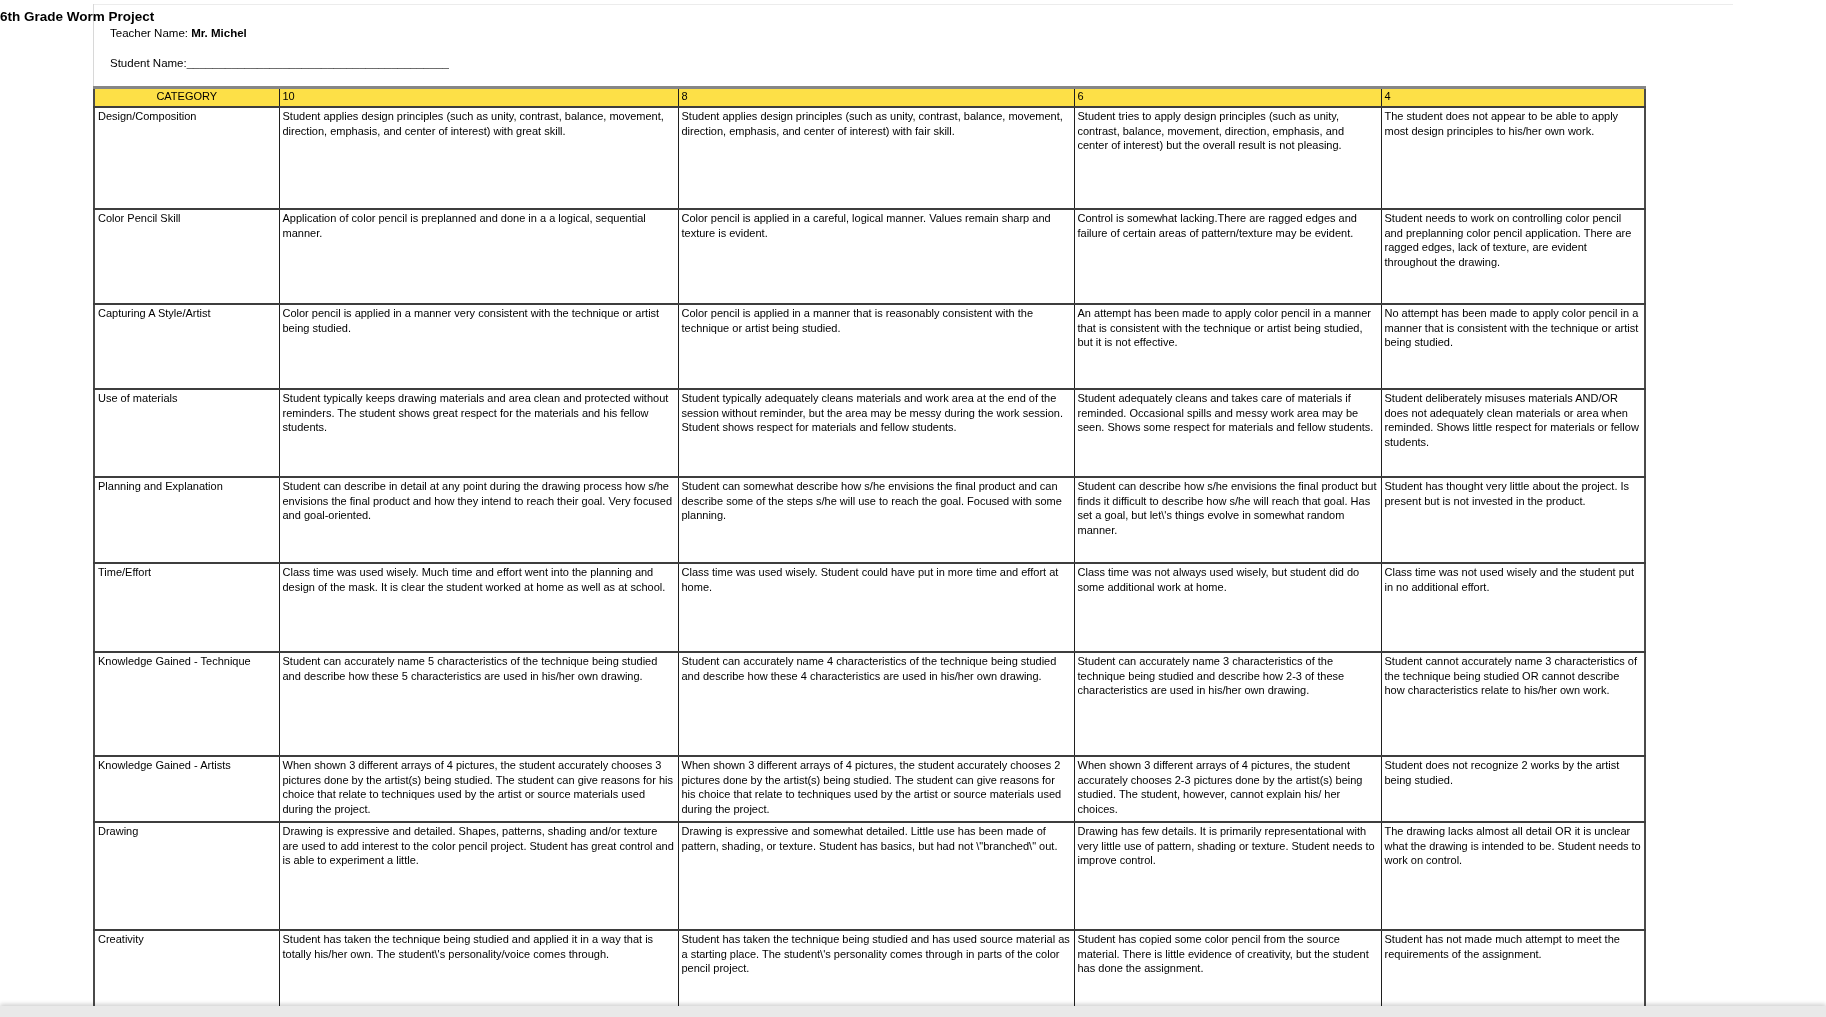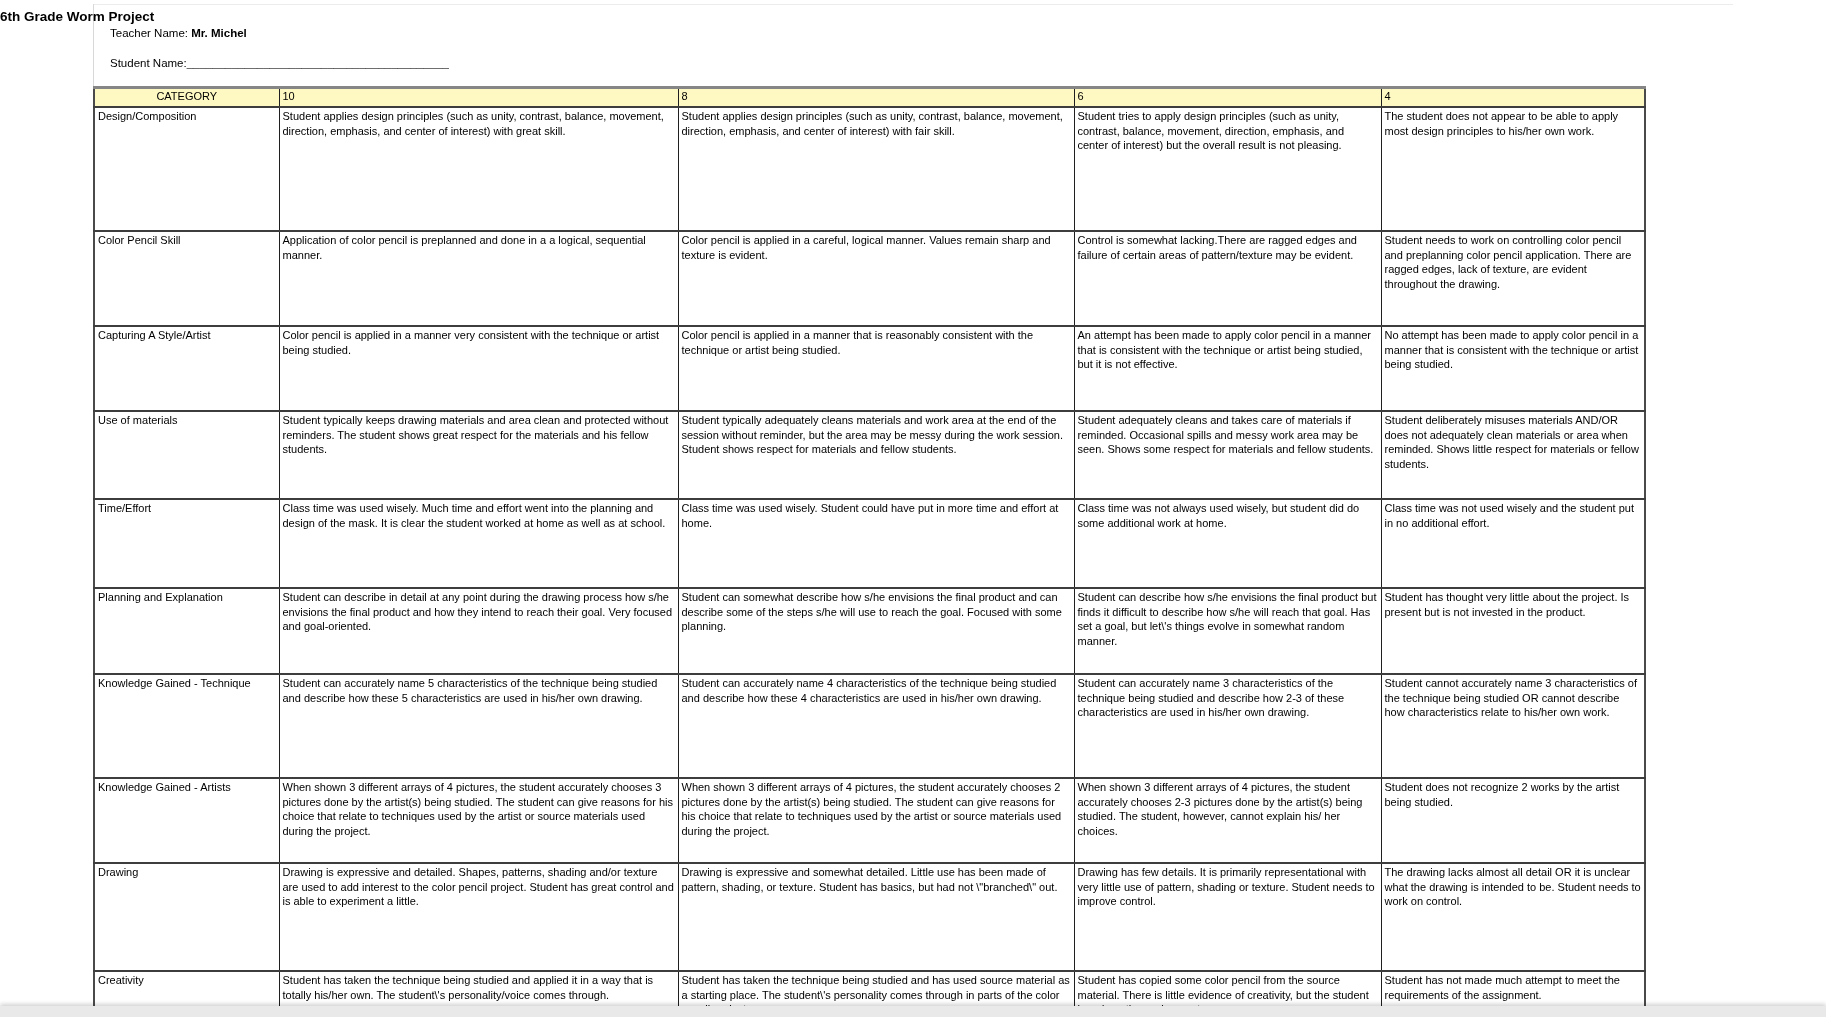--- a/index.html
+++ b/index.html
@@ -41,21 +41,21 @@
     border-left:1px solid #1f1f1f;
     border-right:1px solid #1f1f1f;
     border-top:2px solid #3d3d3d;
     border-bottom:2px solid #3d3d3d;
     vertical-align:top;
     padding:1px 3px 2px 3px;
     overflow:hidden;
     font-weight:normal;
     text-align:left;
   }
-  table.rubric thead th { background:#fef9c3; height:15px; padding-top:0; }
+  table.rubric thead th { background:#fde047; height:15px; padding-top:0; }
   table.rubric thead th.cat-h { text-align:center; }
   col.c0 { width:185px; }
   col.c1 { width:399px; }
   col.c2 { width:396px; }
   col.c3 { width:307px; }
   col.c4 { width:264px; }
 </style>
 </head>
 <body>
 
@@ -79,21 +79,21 @@
   <thead>
     <tr>
         <th class="cat-h">CATEGORY</th>
         <th class="">10</th>
         <th class="">8</th>
         <th class="">6</th>
         <th class="">4</th>
       </tr>
   </thead>
   <tbody>
-      <tr style="height: 124px; border-radius: 19px;">
+      <tr style="height: 102px; border-radius: 19px;">
         <td>Design/Composition</td>
         <td>Student applies design principles (such as unity, contrast, balance, movement, direction, emphasis, and center of interest) with great skill.</td>
         <td>Student applies design principles (such as unity, contrast, balance, movement, direction, emphasis, and center of interest) with fair skill.</td>
         <td>Student tries to apply design principles (such as unity, contrast, balance, movement, direction, emphasis, and center of interest) but the overall result is not pleasing.</td>
         <td>The student does not appear to be able to apply most design principles to his/her own work.</td>
       </tr>
       <tr style="height: 95px; margin-left: 36px;">
         <td>Color Pencil Skill</td>
         <td>Application of color pencil is preplanned and done in a a logical, sequential manner.</td>
         <td>Color pencil is applied in a careful, logical manner. Values remain sharp and texture is evident.</td>
@@ -107,42 +107,42 @@
         <td>An attempt has been made to apply color pencil in a manner that is consistent with the technique or artist being studied, but it is not effective.</td>
         <td>No attempt has been made to apply color pencil in a manner that is consistent with the technique or artist being studied.</td>
       </tr>
       <tr style="height: 88px;">
         <td>Use of materials</td>
         <td>Student typically keeps drawing materials and area clean and protected without reminders. The student shows great respect for the materials and his fellow students.</td>
         <td>Student typically adequately cleans materials and work area at the end of the session without reminder, but the area may be messy during the work session. Student shows respect for materials and fellow students.</td>
         <td>Student adequately cleans and takes care of materials if reminded. Occasional spills and messy work area may be seen. Shows some respect for materials and fellow students.</td>
         <td>Student deliberately misuses materials AND/OR does not adequately clean materials or area when reminded. Shows little respect for materials or fellow students.</td>
       </tr>
+      <tr style="height: 86px;">
+        <td>Planning and Explanation</td>
+        <td>Student can describe in detail at any point during the drawing process how s/he envisions the final product and how they intend to reach their goal. Very focused and goal-oriented.</td>
+        <td>Student can somewhat describe how s/he envisions the final product and can describe some of the steps s/he will use to reach the goal. Focused with some planning.</td>
+        <td>Student can describe how s/he envisions the final product but finds it difficult to describe how s/he will reach that goal. Has set a goal, but let\'s things evolve in somewhat random manner.</td>
+        <td>Student has thought very little about the project. Is present but is not invested in the product.</td>
+      </tr>
       <tr style="height: 89px;">
         <td>Time/Effort</td>
         <td>Class time was used wisely. Much time and effort went into the planning and design of the mask. It is clear the student worked at home as well as at school.</td>
         <td>Class time was used wisely. Student could have put in more time and effort at home.</td>
         <td>Class time was not always used wisely, but student did do some additional work at home.</td>
         <td>Class time was not used wisely and the student put in no additional effort.</td>
-      </tr>
-      <tr style="height: 86px;">
-        <td>Planning and Explanation</td>
-        <td>Student can describe in detail at any point during the drawing process how s/he envisions the final product and how they intend to reach their goal. Very focused and goal-oriented.</td>
-        <td>Student can somewhat describe how s/he envisions the final product and can describe some of the steps s/he will use to reach the goal. Focused with some planning.</td>
-        <td>Student can describe how s/he envisions the final product but finds it difficult to describe how s/he will reach that goal. Has set a goal, but let\'s things evolve in somewhat random manner.</td>
-        <td>Student has thought very little about the project. Is present but is not invested in the product.</td>
       </tr>
       <tr style="height: 104px;">
         <td>Knowledge Gained - Technique</td>
         <td>Student can accurately name 5 characteristics of the technique being studied and describe how these 5 characteristics are used in his/her own drawing.</td>
         <td>Student can accurately name 4 characteristics of the technique being studied and describe how these 4 characteristics are used in his/her own drawing.</td>
         <td>Student can accurately name 3 characteristics of the technique being studied and describe how 2-3 of these characteristics are used in his/her own drawing.</td>
         <td>Student cannot accurately name 3 characteristics of the technique being studied OR cannot describe how characteristics relate to his/her own work.</td>
       </tr>
-      <tr style="height: 85px;">
+      <tr style="height: 66px;">
         <td>Knowledge Gained - Artists</td>
         <td>When shown 3 different arrays of 4 pictures, the student accurately chooses 3 pictures done by the artist(s) being studied. The student can give reasons for his choice that relate to techniques used by the artist or source materials used during the project.</td>
         <td>When shown 3 different arrays of 4 pictures, the student accurately chooses 2 pictures done by the artist(s) being studied. The student can give reasons for his choice that relate to techniques used by the artist or source materials used during the project.</td>
         <td>When shown 3 different arrays of 4 pictures, the student accurately chooses 2-3 pictures done by the artist(s) being studied. The student, however, cannot explain his/ her choices.</td>
         <td>Student does not recognize 2 works by the artist being studied.</td>
       </tr>
       <tr style="height: 108px;">
         <td>Drawing</td>
         <td>Drawing is expressive and detailed. Shapes, patterns, shading and/or texture are used to add interest to the color pencil project. Student has great control and is able to experiment a little.</td>
         <td>Drawing is expressive and somewhat detailed. Little use has been made of pattern, shading, or texture. Student has basics, but had not \"branched\" out.</td>

